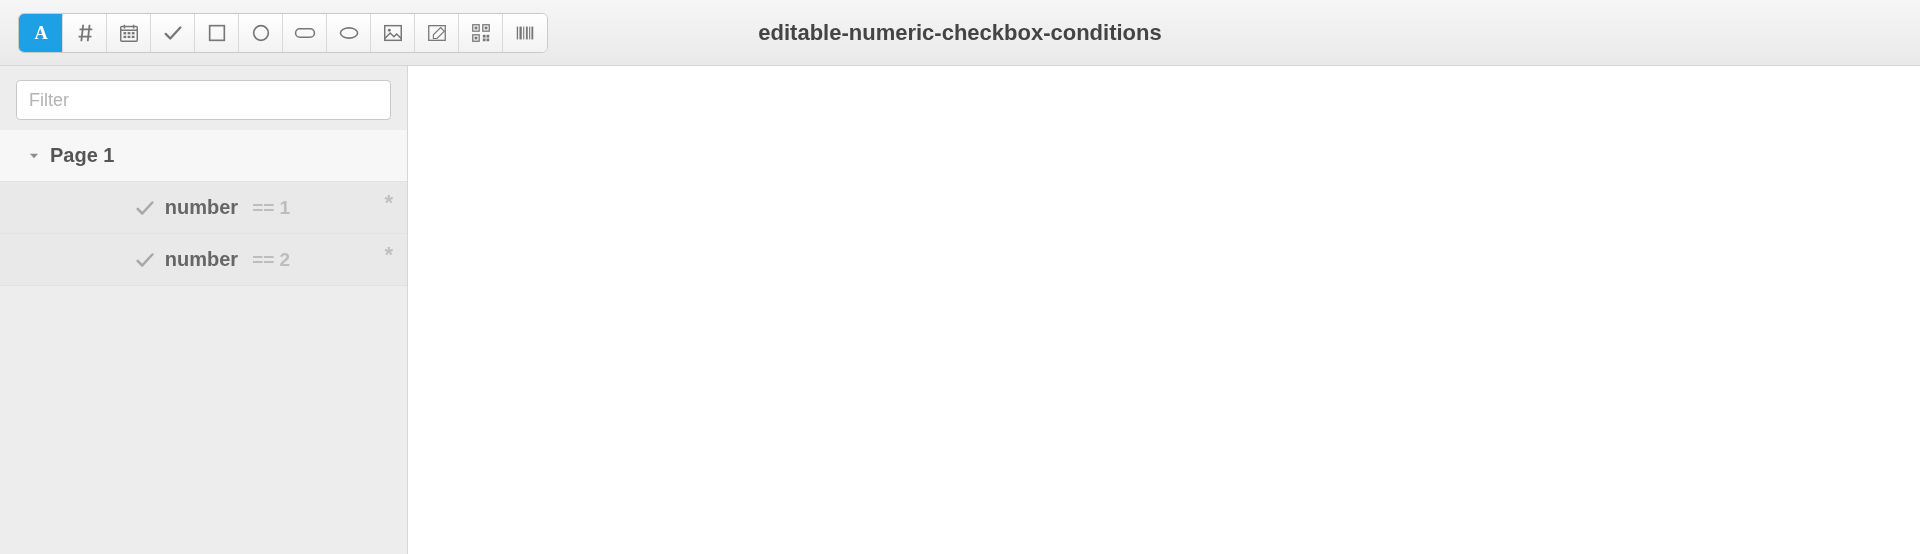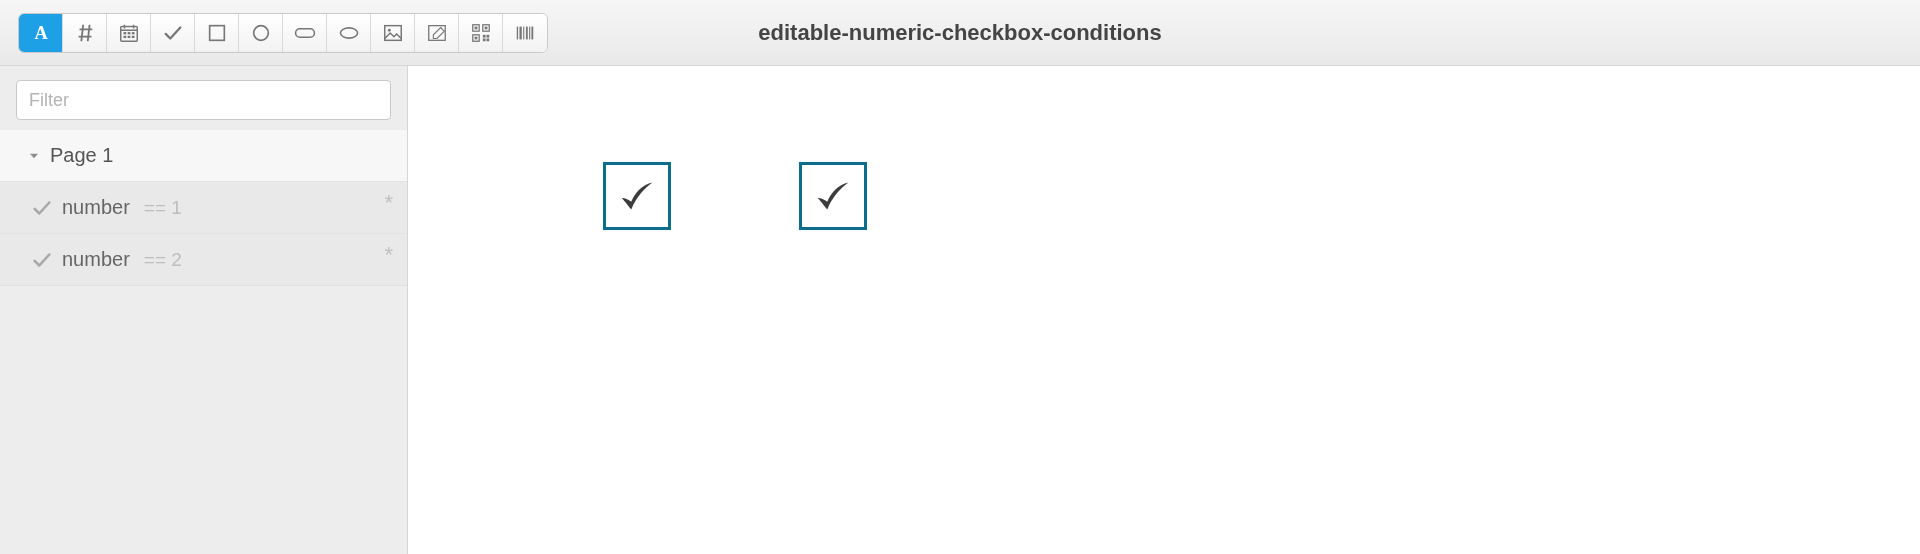--- a/index.html
+++ b/index.html
@@ -51,20 +51,21 @@
       position: absolute;
       left: 50%;
       transform: translateX(-50%);
       font-size: 22px;
       color: #444;
       font-weight: 700;
     }
     .body-row {
       display: flex;
       height: calc(100% - 66px);
+      flex-direction: column;
     }
     .sidebar {
       width: 408px;
       background: #ededed;
       border-right: 1px solid #d6d6d6;
       height: 100%;
       display: flex;
       flex-direction: column;
     }
     .filter-wrap {
@@ -74,39 +75,40 @@
       width: 100%;
       height: 40px;
       border: 1px solid #c9c9c9;
       border-radius: 4px;
       padding: 0 12px;
       font-size: 18px;
       color: #555;
       background: #fff;
     }
     .filter-input::placeholder { color: #b3b3b3; }
-    .tree { width: 100%; }
+    .tree { width: 100%; font-weight: bold; }
     .tree-row {
       display: flex;
       align-items: center;
       height: 52px;
       padding: 0 14px 0 24px;
       border-bottom: 1px solid #e2e2e2;
       cursor: pointer;
       position: relative;
       font-size: 20px;
     }
     .tree-page {
       background: #f7f7f7;
       color: #555;
     }
     .tree-item {
       background: #e9e9e9;
       color: #666;
       padding-left: 30px;
+      justify-content: center;
     }
     .tree-item .chk {
       width: 24px; height: 24px; display:flex; align-items:center; justify-content:center;
       color: #a8a8a8;
       margin-right: 8px;
     }
     .tree-page .caret {
       width: 20px; height: 20px; display:flex; align-items:center; justify-content:center;
       color: #8e8e8e; margin-right: 6px;
     }

